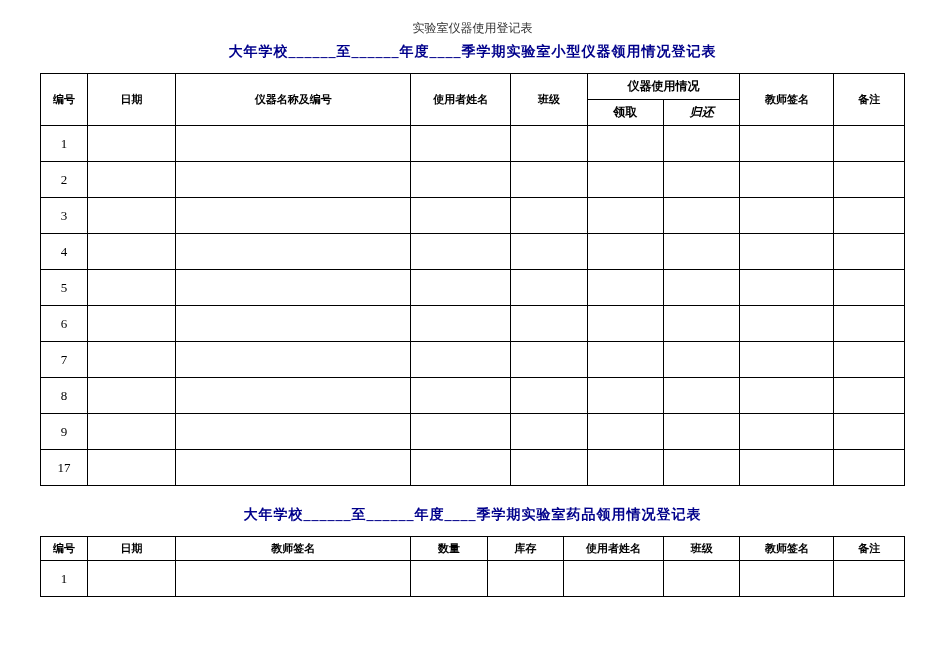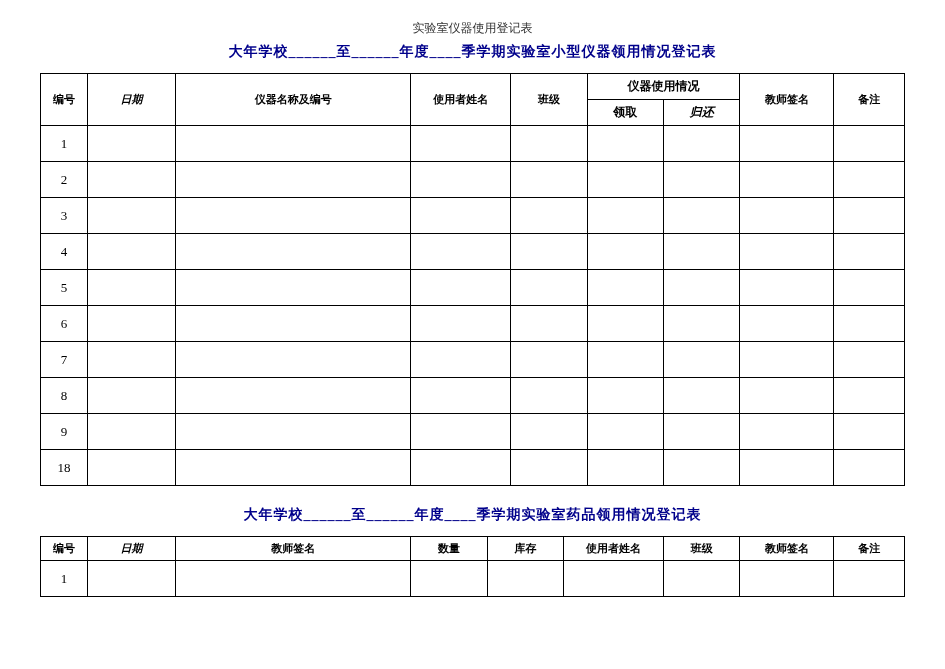--- a/index.html
+++ b/index.html
@@ -62,21 +62,21 @@
     .sub-header th {
       font-size: 12px;
       margin-left: 12px;
     }
 
     .data-row td {
       height: 36px;
     }
 
     .col-num { width: 40px; }
-    .col-date { width: 75px; font-style: italic; }
+    .col-date { width: 75px; }
     .col-device-name { width: 200px; }
     .col-user { width: 85px; }
     .col-class { width: 65px; }
     .col-receive { width: 65px; }
     .col-return { width: 65px; font-style: italic; }
     .col-teacher { width: 80px; }
     .col-note { width: 60px; }
 
     .col-drug-name { width: 200px; }
     .col-qty { width: 65px; }
@@ -205,21 +205,21 @@
       <td></td>
       <td></td>
       <td></td>
       <td></td>
       <td></td>
       <td></td>
       <td></td>
       <td></td>
     </tr>
         <tr class="data-row">
-      <td>18</td>
+      <td>17</td>
       <td></td>
       <td></td>
       <td></td>
       <td></td>
       <td></td>
       <td></td>
       <td></td>
       <td></td>
     </tr>
       </tbody>

